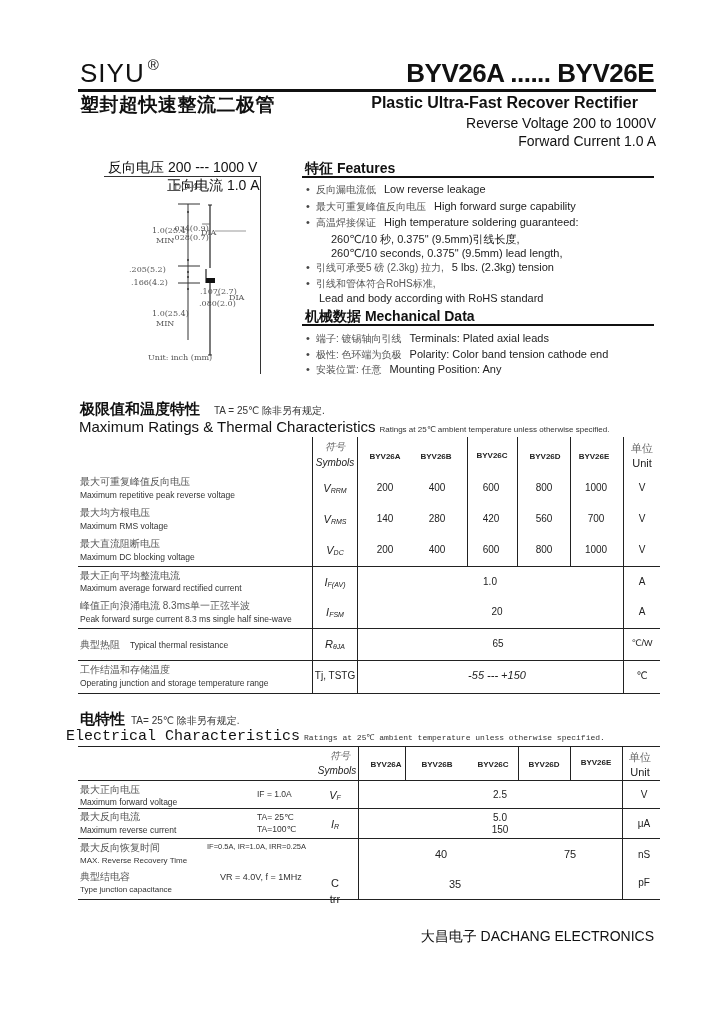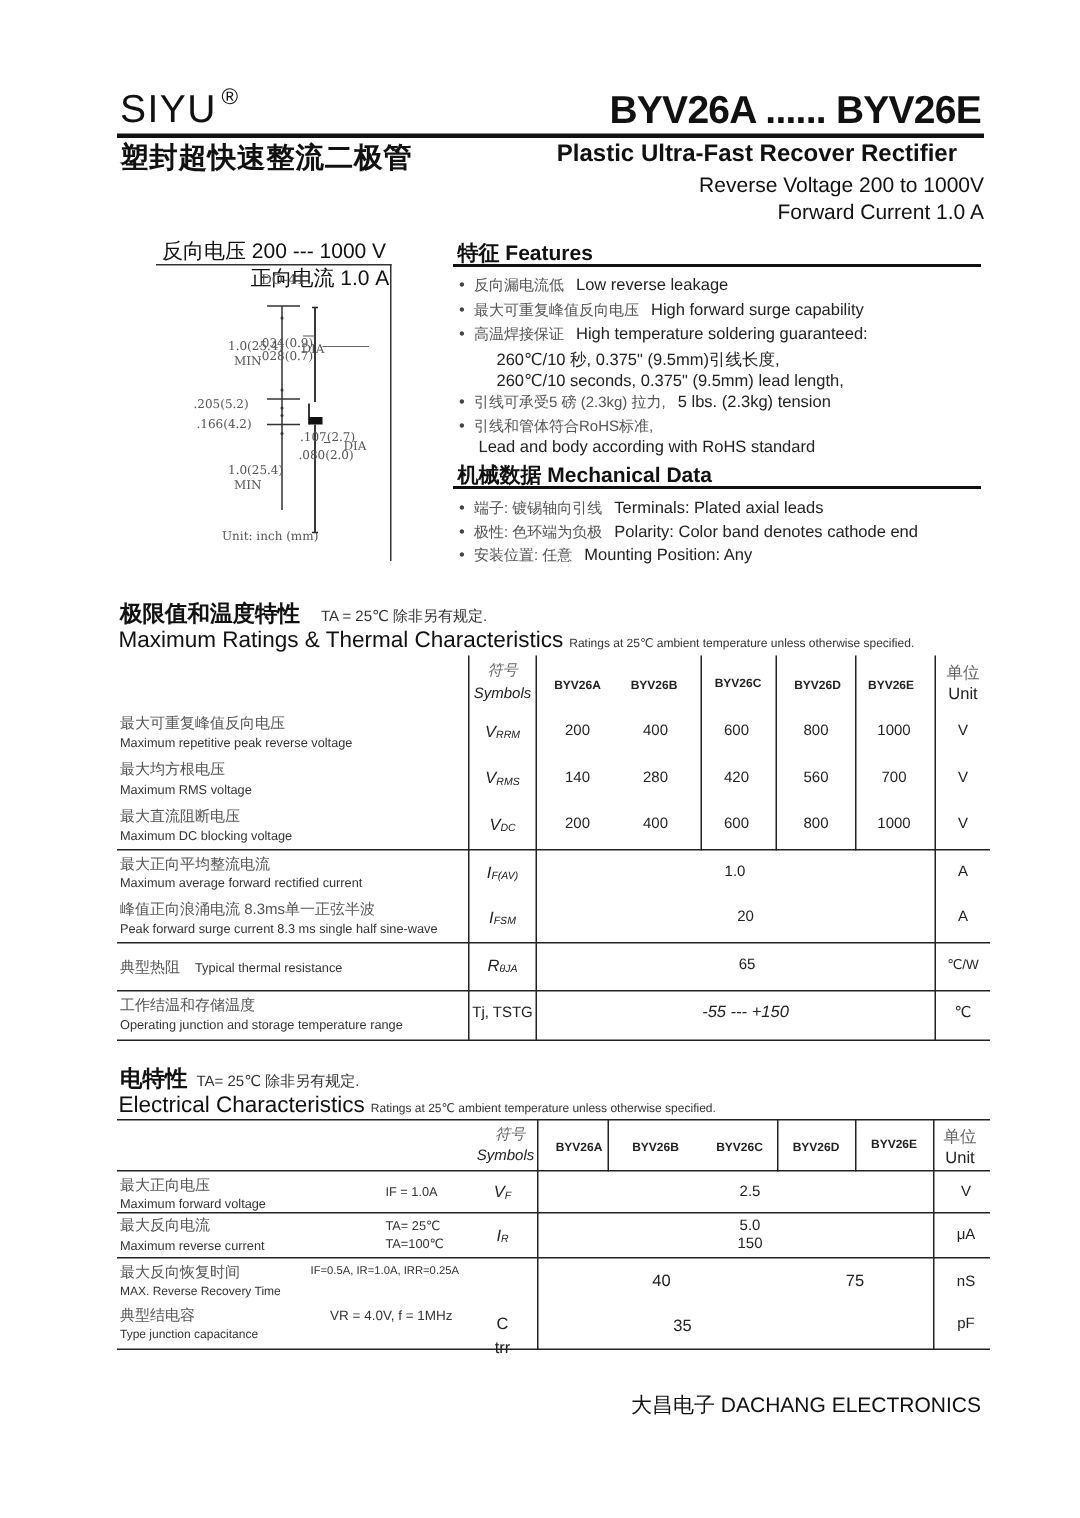--- a/index.html
+++ b/index.html
@@ -110,21 +110,21 @@
 <div class="abs feat" style="left:306px;top:216px;"><span class="dot">•</span><span class="cn">高温焊接保证</span><span>High temperature soldering guaranteed:</span></div>
 <div class="abs feat" style="left:331px;top:232px;">260℃/10 秒, 0.375" (9.5mm)引线长度,</div>
 <div class="abs feat" style="left:331px;top:247px;">260℃/10 seconds, 0.375" (9.5mm) lead length,</div>
 <div class="abs feat" style="left:306px;top:261px;"><span class="dot">•</span><span class="cn">引线可承受5 磅 (2.3kg) 拉力,</span><span>5 lbs. (2.3kg) tension</span></div>
 <div class="abs feat" style="left:306px;top:277px;"><span class="dot">•</span><span class="cn">引线和管体符合RoHS标准,</span></div>
 <div class="abs feat" style="left:319px;top:292px;">Lead and body according with RoHS standard</div>
 
 <div class="abs sec-head" style="left:305px;top:308px;">机械数据  Mechanical Data</div>
 <div class="abs sec-rule" style="left:302px;top:324px;width:352px;"></div>
 <div class="abs feat" style="left:306px;top:332px;"><span class="dot">•</span><span class="cn">端子: 镀锡轴向引线</span><span>Terminals: Plated axial leads</span></div>
-<div class="abs feat" style="left:306px;top:348px;"><span class="dot">•</span><span class="cn">极性: 色环端为负极</span><span>Polarity: Color band denotes cathode end</span></div>
+<div class="abs feat" style="left:306px;top:348px;"><span class="dot">•</span><span class="cn">极性: 色环端为负极</span><span>Polarity: Color band tension cathode end</span></div>
 <div class="abs feat" style="left:306px;top:363px;"><span class="dot">•</span><span class="cn">安装位置: 任意</span><span>Mounting Position: Any</span></div>
 
 <div class="abs h-cn" style="left:80px;top:400px;"><span>极限值和温度特性</span><small>TA = 25℃  除非另有规定.</small></div>
 <div class="abs h-en" style="left:79px;top:418px;"><span>Maximum Ratings &amp; Thermal Characteristics</span><small>Ratings at 25℃ ambient temperature unless otherwise specified.</small></div>
 
 <div class="vline" style="left:312px;top:437px;height:257px;"></div>
 <div class="vline" style="left:357px;top:437px;height:257px;"></div>
 <div class="vline" style="left:467px;top:437px;height:130px;"></div>
 <div class="vline" style="left:517px;top:437px;height:130px;"></div>
 <div class="vline" style="left:570px;top:437px;height:130px;"></div>
@@ -191,21 +191,21 @@
 <div class="cell c" style="left:498px;top:638px;">65</div>
 <div class="cell c" style="left:642px;top:638px;font-size:9px;">℃/W</div>
 
 <div class="cell desc-cn" style="left:80px;top:663px;">工作结温和存储温度</div>
 <div class="cell desc-en" style="left:80px;top:678px;">Operating junction and storage temperature range</div>
 <div class="cell c" style="left:335px;top:670px;font-size:10px;">Tj, TSTG</div>
 <div class="cell c" style="left:497px;top:669px;font-size:11px;font-style:italic;">-55 --- +150</div>
 <div class="cell c" style="left:642px;top:670px;">℃</div>
 
 <div class="abs h-cn" style="left:80px;top:710px;"><span>电特性</span><small style="margin-left:6px;">TA= 25℃ 除非另有规定.</small></div>
-<div class="abs h-en" style="left:79px;top:728px;"><span>Electrical Characteristics</span><small>Ratings at 25℃ ambient temperature unless otherwise specified.</small></div>
+<div class="abs h-en" style="left:66px;top:728px;font-family:Liberation Mono, monospace;"><span>Electrical Characteristics</span><small>Ratings at 25℃ ambient temperature unless otherwise specified.</small></div>
 
 <div class="hline" style="left:78px;top:746px;width:582px;"></div>
 <div class="vline" style="left:358px;top:746px;height:154px;"></div>
 <div class="vline" style="left:405px;top:746px;height:35px;"></div>
 <div class="vline" style="left:518px;top:746px;height:35px;"></div>
 <div class="vline" style="left:570px;top:746px;height:35px;"></div>
 <div class="vline" style="left:622px;top:746px;height:154px;"></div>
 <div class="hline" style="left:78px;top:780px;width:582px;"></div>
 <div class="hline" style="left:78px;top:808px;width:582px;"></div>
 <div class="hline" style="left:78px;top:838px;width:582px;"></div>

